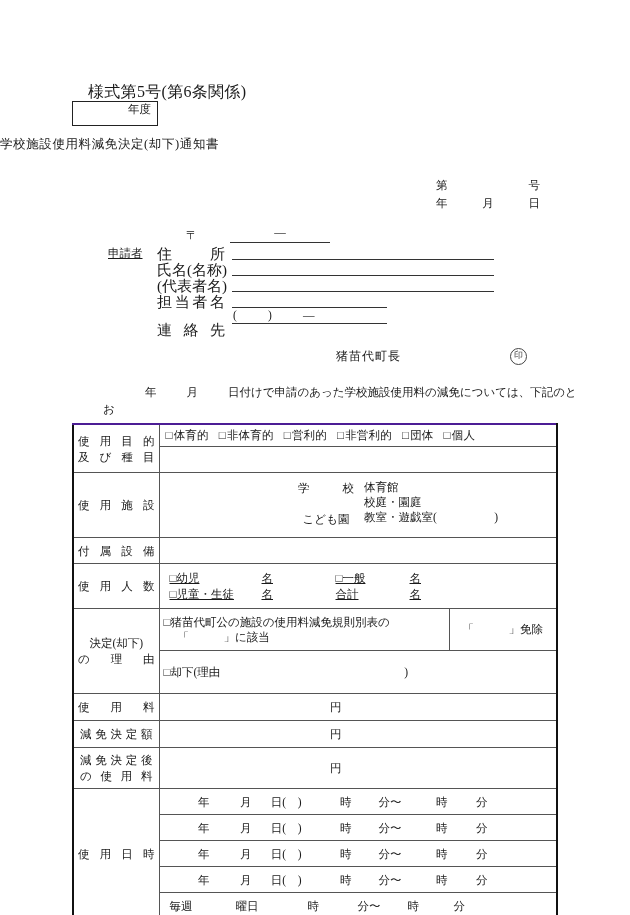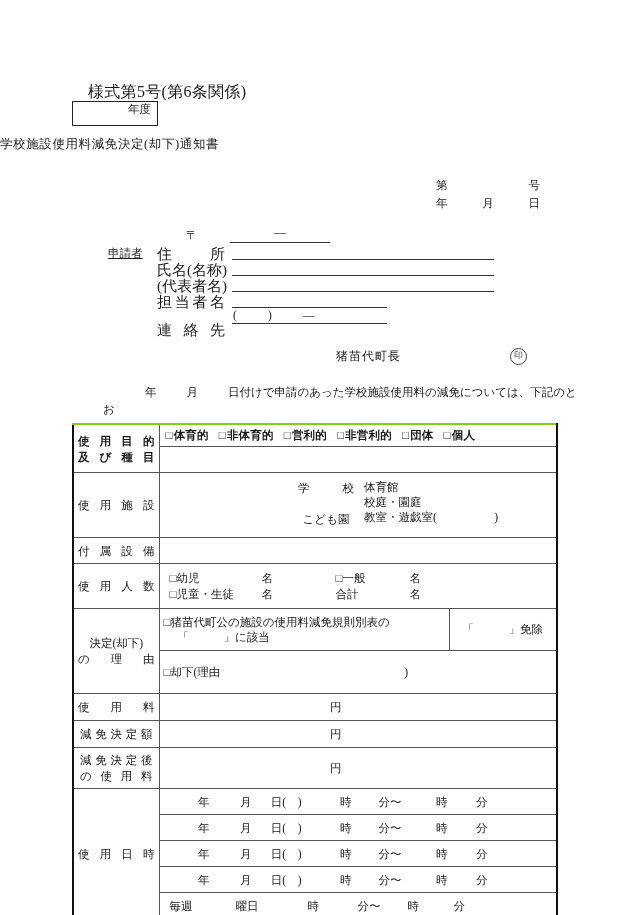--- a/index.html
+++ b/index.html
@@ -168,21 +168,21 @@
     font-size: 11.5px;
     table-layout: fixed;
   }
   table.main td {
     border: 1px solid #555;
     padding: 4px;
     vertical-align: middle;
   }
   table.main .outer-l { border-left: 2px solid #111; }
   table.main .outer-r { border-right: 2px solid #111; }
-  table.main .outer-t { border-top: 2px solid #84cc16; font-weight: bold; }
+  table.main .outer-t { border-top: 2px solid #4c1d95; }
   table.main .outer-b { border-bottom: 2px solid #111; }
 
   .rowhead {
     width: 86px;
     text-align: center;
     font-size: 11.5px;
     line-height: 16px;
     padding: 0 4px !important;
     box-sizing: border-box;
   }
@@ -239,20 +239,21 @@
     box-sizing: border-box;
     line-height: 15px;
     white-space: nowrap;
   }
 
   .people-grid {
     display: grid;
     grid-template-columns: 92px 74px 74px 74px;
     line-height: 16px;
     padding: 2px 0 2px 6px;
+    text-decoration: underline;
   }
   .people-grid .r { text-align: left; }
 
   .reason-top {
     padding: 3px 6px 3px 6px;
     line-height: 15px;
   }
   .reason-quote { padding-left: 14px; }
   .exempt-cell {
     width: 108px;

